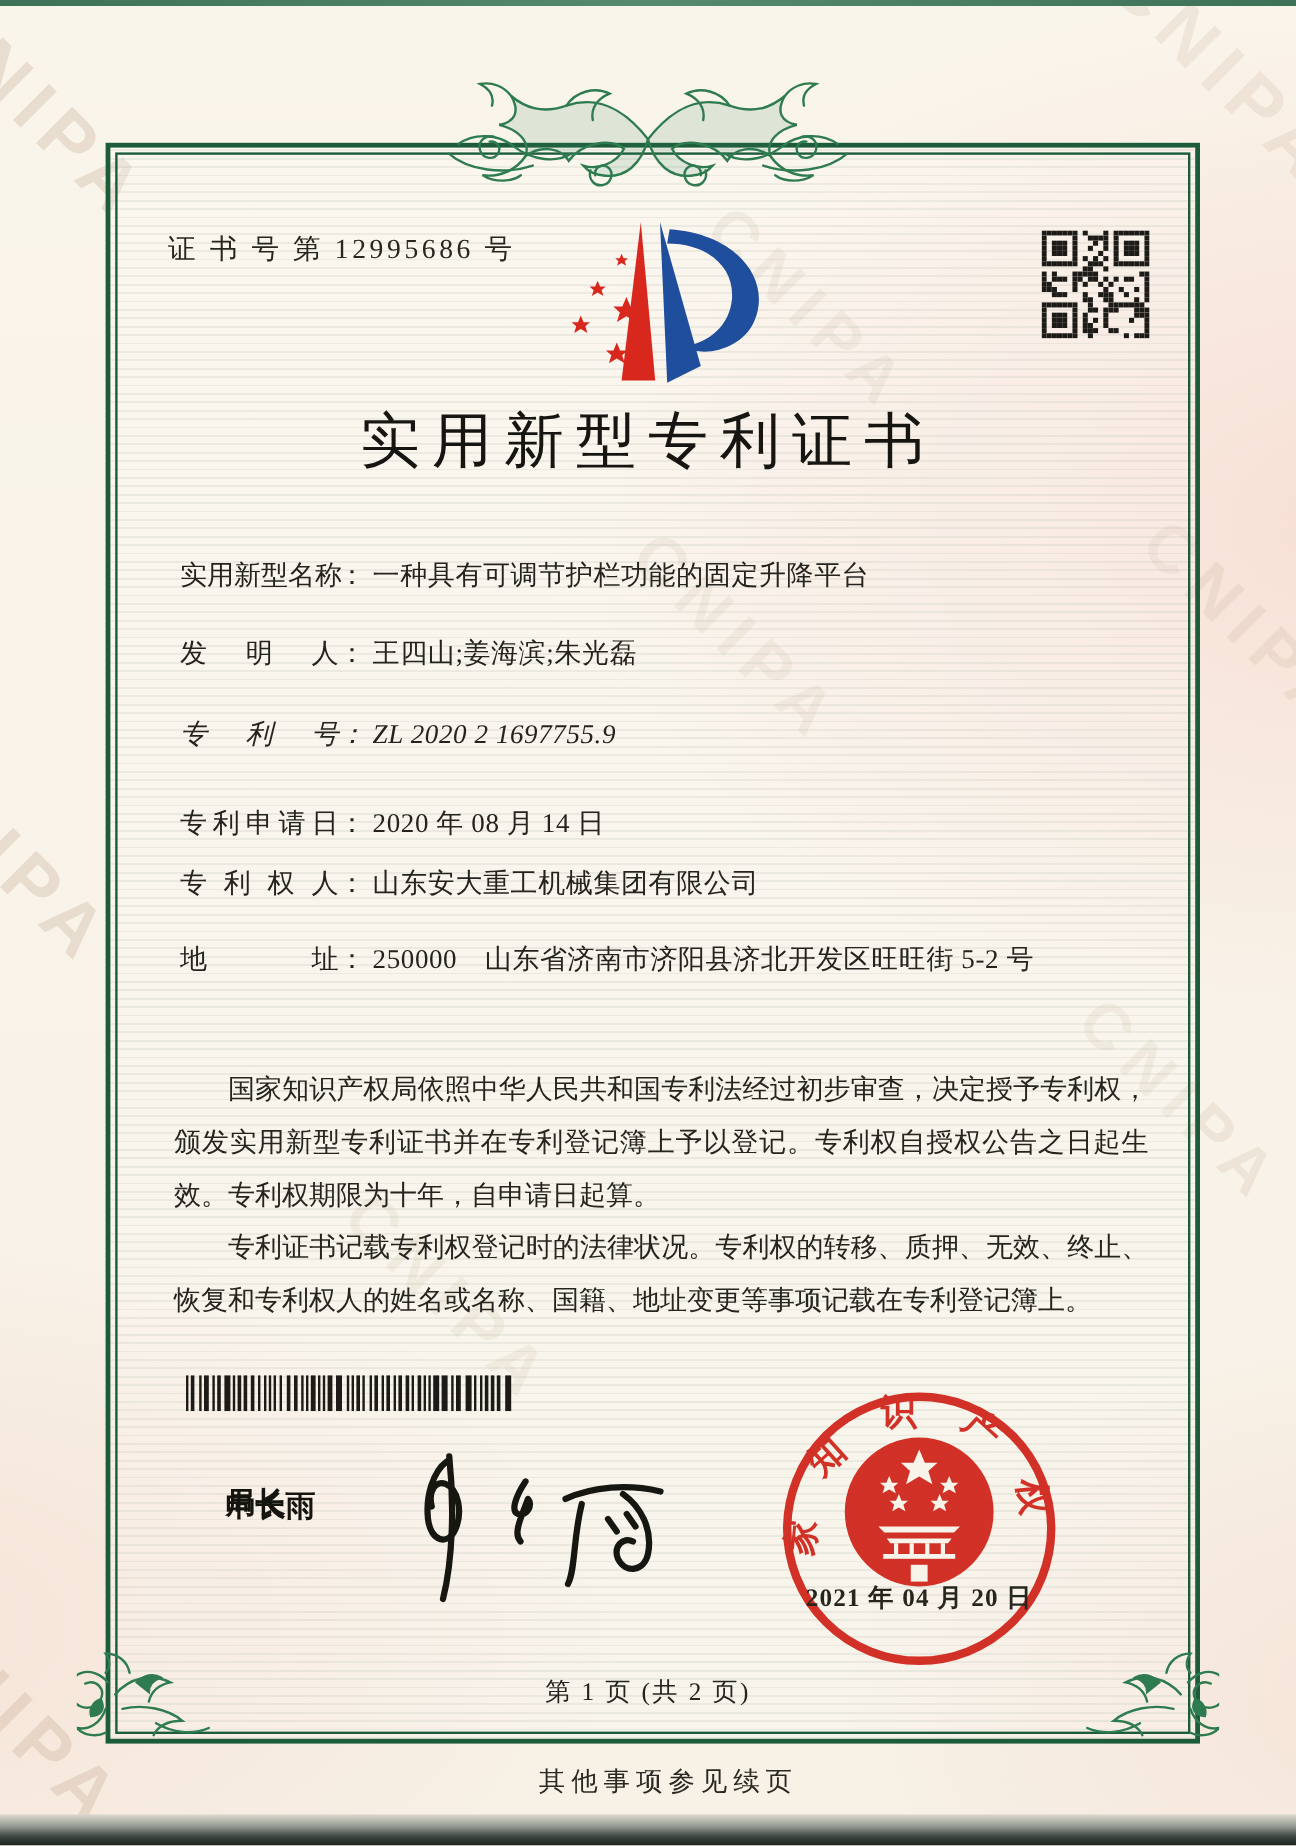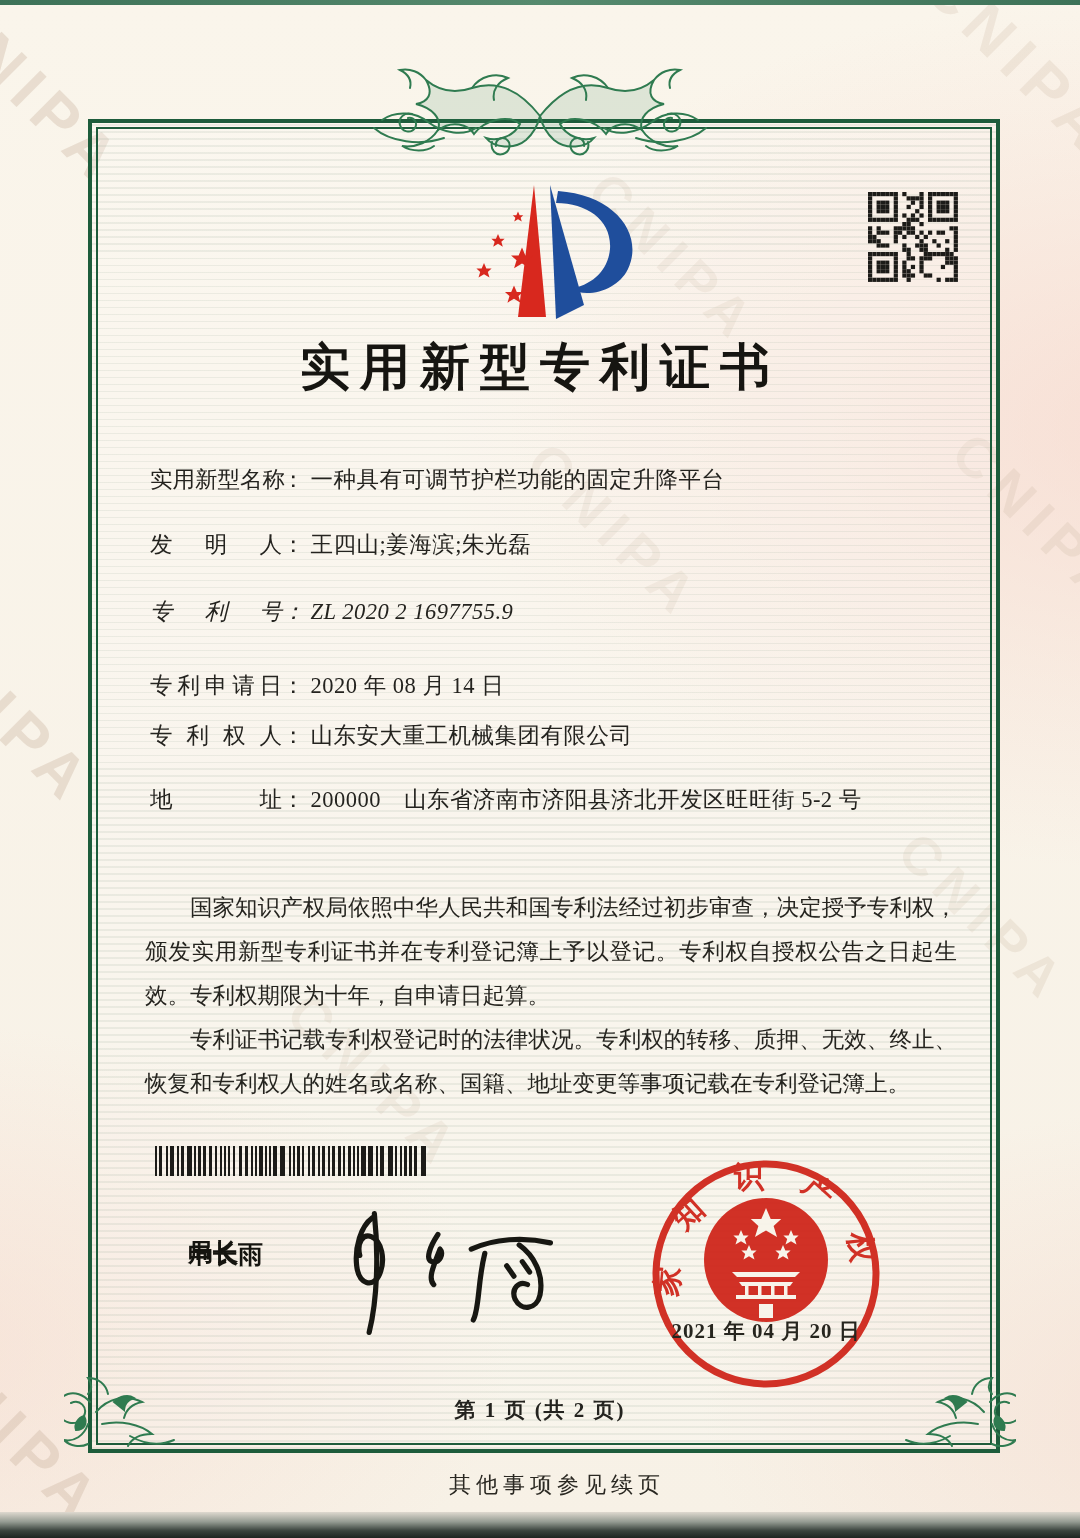--- a/index.html
+++ b/index.html
@@ -25,21 +25,21 @@
   .frame{left:88px;top:119px;width:904px;height:1326px;border:4px solid #1d5c3b;z-index:2;
     background:rgba(255,255,255,.22);}
   .frame::before{content:"";position:absolute;inset:0;
     background:repeating-linear-gradient(0deg, rgba(148,168,150,.15) 0 1.5px, rgba(0,0,0,0) 1.5px 7px);}
   .frame-inner{position:absolute;inset:4px;border:2px solid #1d5c3b;}
   .orn{z-index:3;}
   
   .cert-no{left:140px;top:192px;font-size:23px;letter-spacing:3px;color:#26251f;z-index:4;}
   .logo{left:430px;top:170px;width:220px;height:162px;z-index:4;}
   .qr{left:868px;top:192px;width:90px;height:90px;z-index:4;}
-  .title{left:0;top:334px;width:1080px;text-align:center;font-size:50px;font-weight:700;
+  .title{left:0;top:334px;width:1080px;text-align:center;font-size:50px;font-weight:400;
     letter-spacing:10px;color:#161511;z-index:4;}
   
   .frow{left:150px;width:812px;font-size:22.5px;z-index:4;white-space:nowrap;}
   .flabel{display:inline-block;width:132px;text-align:justify;text-align-last:justify;vertical-align:bottom;}
   .fcolon{display:inline-block;margin-right:6px;}
   .fvalue{letter-spacing:.5px;}
   .grant2{position:absolute;left:407px;top:0;white-space:nowrap;}
   
   .body-text{left:145px;top:886px;width:812px;font-size:22.5px;line-height:44px;
     text-align:justify;color:#25241f;z-index:4;}
@@ -48,21 +48,21 @@
   .barcode{left:155px;top:1146px;width:278px;height:30px;z-index:4;}
   
   .sig-label{left:152px;font-size:25px;font-weight:bold;
     font-family:"Liberation Sans","DejaVu Sans",sans-serif;color:#15140f;z-index:4;margin-left:36px;}
   .sig-svg{left:315px;top:1202px;width:250px;height:138px;z-index:4;}
   
   .seal{left:646px;top:1154px;width:240px;height:240px;z-index:5;opacity:.93;}
   .seal-date{position:absolute;left:0;top:163px;width:240px;text-align:center;font-size:21px;
     letter-spacing:1px;color:#17160f;font-weight:bold;}
   
-  .page-info{left:0;top:1396px;width:1080px;text-align:center;font-size:21px;letter-spacing:2px;z-index:4;font-weight:bold;}
+  .page-info{left:0;top:1396px;width:1080px;text-align:center;font-size:21px;letter-spacing:2px;z-index:4;}
   .continuation{left:0;top:1470px;width:1080px;text-align:center;font-size:22px;letter-spacing:5px;color:#2a2822;z-index:4;padding-left:17px;}
 </style>
 </head>
 <body>
 
 <div class="page">
 
   <div class="abs top-edge"></div>
 
   <div class="wm" style="left:-30px;top:-20px;">CNIPA</div>
@@ -112,20 +112,21 @@
       <path d="M104,40 c-12,-14 -30,-18 -46,-10 c10,2 16,8 18,16"></path>
       <path d="M98,52 c-18,-4 -38,0 -50,10 c12,0 20,4 24,12"></path>
       <path d="M112,52 c4,12 14,18 24,16 c-6,6 -16,8 -24,4"></path>
       <path d="M92,22 c2,-10 10,-16 20,-16 c-4,6 -4,12 0,16"></path>
       <path d="M70,64 c-14,8 -30,10 -44,4"></path>
       <path d="M116,44 c6,2 10,8 8,14 c-8,0 -12,-6 -8,-14 Z" fill="#2f7b50"></path>
       <path d="M86,30 c-6,-6 -14,-8 -20,-4 c6,2 10,6 10,12 Z" fill="#2f7b50"></path>
     </g>
   </svg>
 
+  <div class="abs cert-no">证 书 号 第 12995686 号</div>
 
   <svg class="abs logo" viewBox="0 0 220 160">
     <defs>
       <path id="star" d="M0,-10 L2.94,-3.09 L9.51,-3.09 L4.76,1.18 L6.88,8.09 L0,4 L-6.88,8.09 L-4.76,1.18 L-9.51,-3.09 L-2.94,-3.09 Z"></path>
     </defs>
     <path d="M128,20 C186,24 214,64 198,98 C188,119 158,128 140,118 C162,114 178,100 180,78 C182,50 158,32 126,32 Z" fill="#1f4e9c"></path>
     <polygon points="104,14 88,146 116,146" fill="#d8281e"></polygon>
     <polygon points="120,14 126,148 154,134" fill="#1f4e9c"></polygon>
     <use href="#star" transform="translate(88,46) scale(0.55)" fill="#d8281e"></use>
     <use href="#star" transform="translate(68,70) scale(0.7)" fill="#d8281e"></use>
@@ -360,21 +361,21 @@
   <div class="abs frow" style="top:596px;font-style:italic;">
     <span class="flabel">专利号</span><span class="fcolon">：</span><span class="fvalue">ZL 2020 2 1697755.9</span>
   </div>
   <div class="abs frow" style="top:670px;">
     <span class="flabel">专利申请日</span><span class="fcolon">：</span><span class="fvalue">2020 年 08 月 14 日</span>
   </div>
   <div class="abs frow" style="top:720px;">
     <span class="flabel">专利权人</span><span class="fcolon">：</span><span class="fvalue">山东安大重工机械集团有限公司</span>
   </div>
   <div class="abs frow" style="top:784px;">
-    <span class="flabel">地址</span><span class="fcolon">：</span><span class="fvalue">200000　山东省济南市济阳县济北开发区旺旺街 5-2 号</span>
+    <span class="flabel">地址</span><span class="fcolon">：</span><span class="fvalue">250000　山东省济南市济阳县济北开发区旺旺街 5-2 号</span>
   </div>
 
   <div class="abs body-text">
     <p>国家知识产权局依照中华人民共和国专利法经过初步审查，决定授予专利权，颁发实用新型专利证书并在专利登记簿上予以登记。专利权自授权公告之日起生效。专利权期限为十年，自申请日起算。</p>
     <p>专利证书记载专利权登记时的法律状况。专利权的转移、质押、无效、终止、恢复和专利权人的姓名或名称、国籍、地址变更等事项记载在专利登记簿上。</p>
   </div>
 
   <svg class="abs barcode" id="barcode-svg" viewBox="0 0 278 30" preserveAspectRatio="none">
       <rect x="0" y="0" width="2" height="30" fill="#1c1b18"></rect>
       <rect x="4" y="0" width="3" height="30" fill="#1c1b18"></rect>

